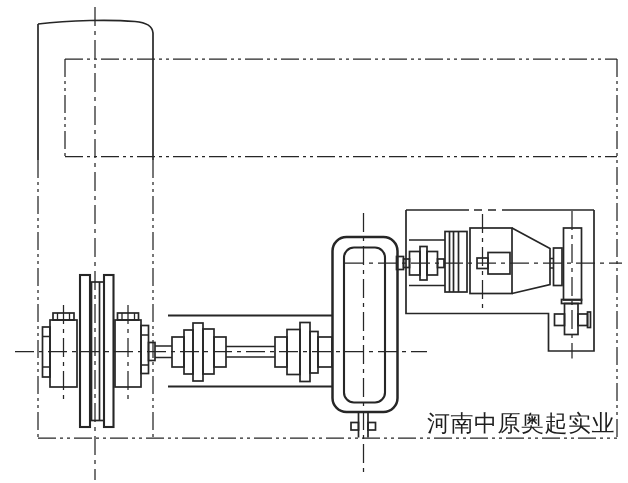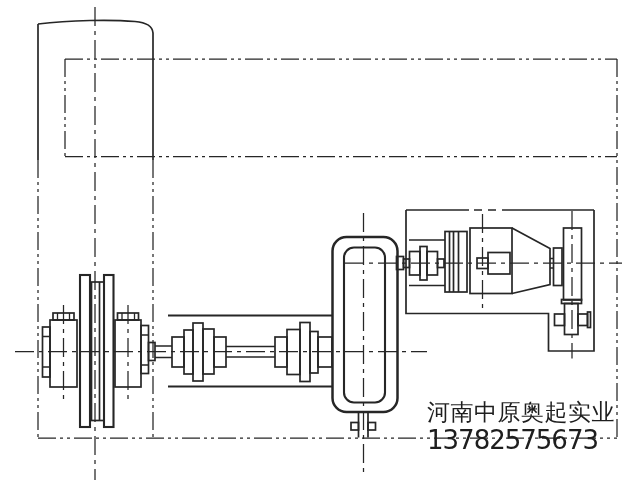--- a/index.html
+++ b/index.html
@@ -8,21 +8,21 @@
     position:relative; width:628px; height:483px; background:var(--bg);
     overflow:hidden; font-family:"DejaVu Sans","Liberation Sans",sans-serif;
   }
   #drawing { position:absolute; left:0; top:0; }
   .s  { fill:none; stroke:var(--line); stroke-width:1.7; stroke-linecap:butt; }
   .s2 { fill:none; stroke:var(--line); stroke-width:2.1; }
   .s3 { fill:none; stroke:var(--line); stroke-width:2.5; }
   .thin { fill:none; stroke:var(--line); stroke-width:1.3; }
   .ph { fill:none; stroke:var(--line); stroke-width:1.25; stroke-dasharray:18 4 3 4 3 4; }
   .cl { fill:none; stroke:var(--line); stroke-width:1.25; stroke-dasharray:19 5 4 5; }
-  .watermark { position:absolute; color:#1e1e1e; white-space:nowrap; }
+  .watermark { position:absolute; color:#1e1e1e; white-space:nowrap;margin-top:11px; }
   #company { left:427px; top:400px; font-size:23px; line-height:25px; letter-spacing:0.5px; }
   #phone   { left:427px; top:426px; font-size:26px; line-height:28px; letter-spacing:-1px; }
 </style>
 </head>
 <body>
 
 <div id="stage">
 
   <svg id="drawing" width="628" height="483" viewBox="0 0 628 483">
 
@@ -149,14 +149,13 @@
     <g>
       <rect class="s" x="561.5" y="299.5" width="20" height="4"></rect>
       <rect class="s" x="564.5" y="303.5" width="13.5" height="31"></rect>
       <rect class="s" x="554.5" y="314" width="10" height="11.5"></rect>
       <rect class="s" x="578" y="314" width="9.5" height="11.5"></rect>
       <rect class="s" x="587.5" y="312" width="3" height="15.5"></rect>
     </g>
   </svg>
 
   <div id="company" class="watermark">河南中原奥起实业</div>
-  <div id="phone" class="watermark">13782575673</div>
 </div>
 
 </body></html>

